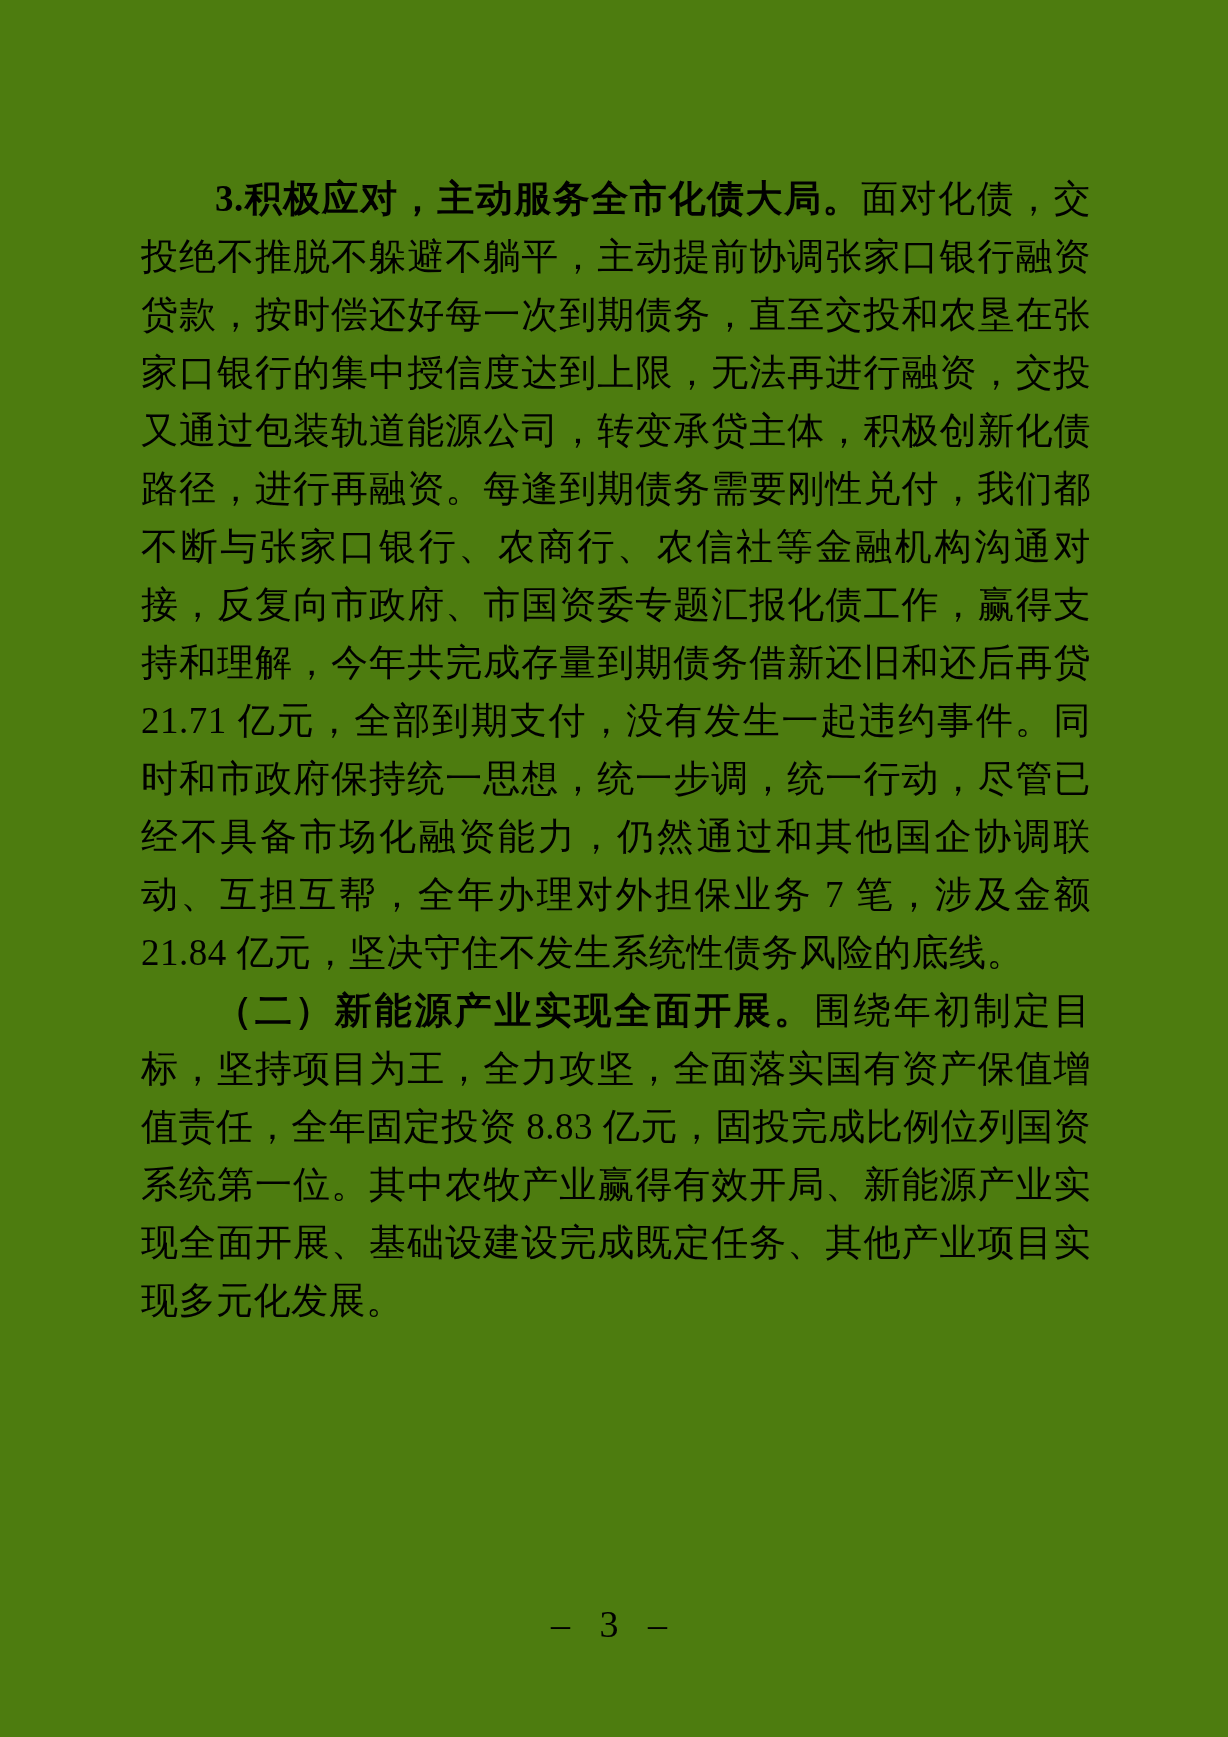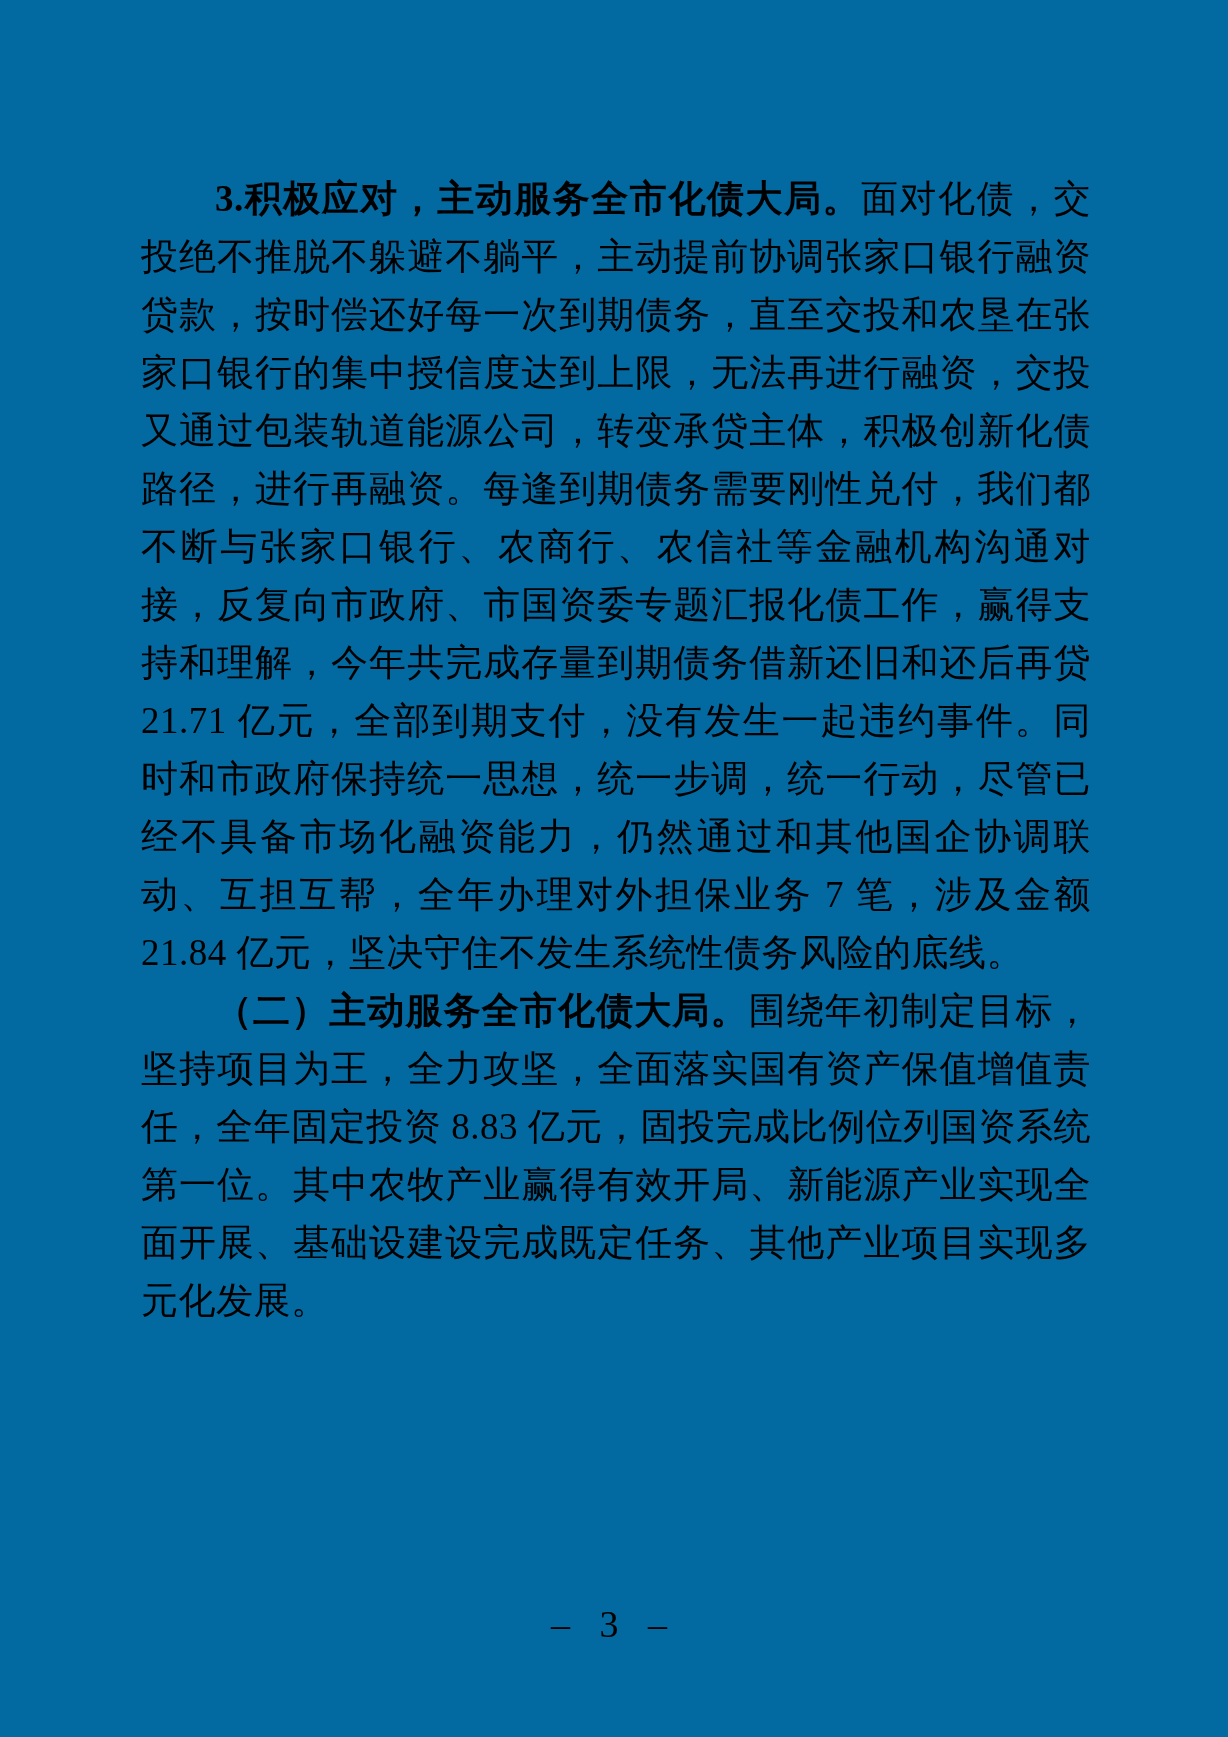--- a/index.html
+++ b/index.html
@@ -4,21 +4,21 @@
 <style>
   html, body {
     margin: 0;
     padding: 0;
     background: #ffffff;
   }
   .page {
     position: relative;
     width: 1228px;
     height: 1737px;
-    background: #0369a1;
+    background: #4d7c0f;
     color: #000000;
     font-family: "Liberation Serif", serif;
     overflow: hidden;
   }
   .content {
     position: absolute;
     left: 141px;
     top: 170px;
     width: 950px;
   }
@@ -46,19 +46,19 @@
   }
 </style>
 </head>
 <body>
 
 <div class="page">
   <div class="content">
 
     <p class="para"><span class="seg-bold">3.积极应对，主动服务全市化债大局。</span><span>面对化债，交投绝不推脱不躲避不躺平，主动提前协调张家口银行融资贷款，按时偿还好每一次到期债务，直至交投和农垦在张家口银行的集中授信度达到上限，无法再进行融资，交投又通过包装轨道能源公司，转变承贷主体，积极创新化债路径，进行再融资。每逢到期债务需要刚性兑付，我们都不断与张家口银行、农商行、农信社等金融机构沟通对接，反复向市政府、市国资委专题汇报化债工作，赢得支持和理解，今年共完成存量到期债务借新还旧和还后再贷 21.71 亿元，全部到期支付，没有发生一起违约事件。同时和市政府保持统一思想，统一步调，统一行动，尽管已经不具备市场化融资能力，仍然通过和其他国企协调联动、互担互帮，全年办理对外担保业务 7 笔，涉及金额 21.84 亿元，坚决守住不发生系统性债务风险的底线。</span></p>
 
-    <p class="para"><span class="seg-bold">（二）主动服务全市化债大局。</span><span>围绕年初制定目标，坚持项目为王，全力攻坚，全面落实国有资产保值增值责任，全年固定投资 8.83 亿元，固投完成比例位列国资系统第一位。其中农牧产业赢得有效开局、新能源产业实现全面开展、基础设建设完成既定任务、其他产业项目实现多元化发展。</span></p>
+    <p class="para"><span class="seg-bold">（二）新能源产业实现全面开展。</span><span>围绕年初制定目标，坚持项目为王，全力攻坚，全面落实国有资产保值增值责任，全年固定投资 8.83 亿元，固投完成比例位列国资系统第一位。其中农牧产业赢得有效开局、新能源产业实现全面开展、基础设建设完成既定任务、其他产业项目实现多元化发展。</span></p>
 
 
   </div>
 
   <div class="page-number">– 3 –</div>
 </div>
 
 </body></html>

